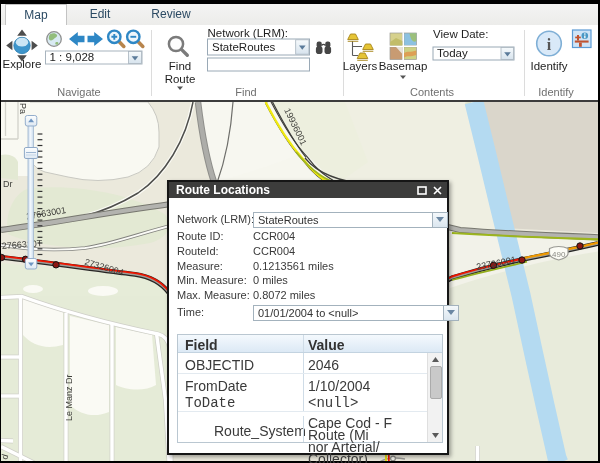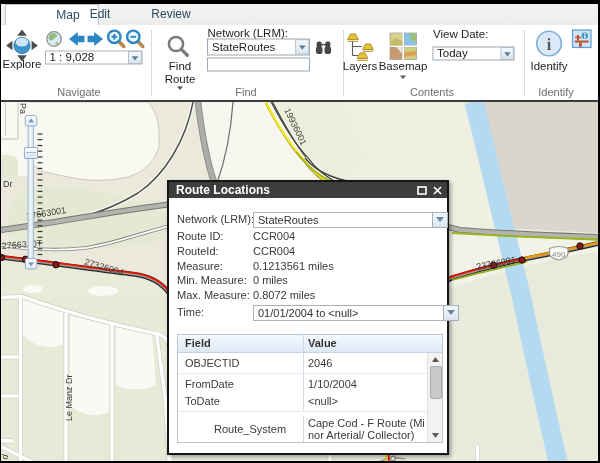--- a/index.html
+++ b/index.html
@@ -2,38 +2,38 @@
 <html><head>
 <meta charset="utf-8">
 <style>
 html,body{margin:0;padding:0;}
 body{width:600px;height:463px;overflow:hidden;font-family:"Liberation Sans",sans-serif;background:#fff;position:relative;}
 #app{position:absolute;left:0;top:0;width:600px;height:463px;background:#000;}
 #frame{position:absolute;left:1px;top:4px;width:597px;height:457px;background:#fff;}
 
 #tabs{position:absolute;left:0;top:0;width:597px;height:21px;background:linear-gradient(#f4f4f3,#ececea);border-bottom:1px solid #e8e8e6;}
 .tab{position:absolute;top:0;height:20px;line-height:20px;text-align:center;font-size:12px;color:#2b4a63;}
-.tab.active{background:#ffffff;border:1px solid #c3c3c3;border-bottom:none;height:21px;padding-left:32px;}
+.tab.active{background:#ffffff;border:1px solid #c3c3c3;border-bottom:none;height:21px;}
 
 #ribbon{position:absolute;left:0;top:21px;width:597px;height:75px;background:#ffffff;border-bottom:2px solid #3c3c3c;}
 .vsep{position:absolute;top:5px;height:66px;width:1px;background:#dcdcdc;}
 .glabel{position:absolute;font-size:11px;color:#6f6f6f;text-align:center;bottom:2px;}
 
 #map{position:absolute;left:0;top:98px;width:597px;height:359px;}
 
 #dlg{position:absolute;left:166px;top:176px;width:278px;height:271px;background:#fff;border:2px solid #161616;box-shadow:2px 2px 4px rgba(0,0,0,0.35);}
 #dlgtitle{position:absolute;left:0;top:0;width:100%;height:16px;background:#3d3d3c;color:#fff;font-size:12px;font-weight:bold;line-height:16px;padding-left:7px;box-sizing:border-box;}
 .dlbl{position:absolute;left:8px;font-size:11px;color:#3a3a3a;}
 .dval{position:absolute;left:84px;font-size:11px;color:#3a3a3a;}
 .combo{position:absolute;left:84px;width:193px;height:14px;background:#fff;border:1px solid #a3b2bd;font-size:11px;color:#333;}
 .combo .ct{position:absolute;left:4px;top:1px;}
 .cbtn{position:absolute;right:0;top:0;width:14px;height:14px;border-left:1px solid #a3b2bd;background:linear-gradient(#f4f8fb,#dbe6ef);}
 .cbtn svg{position:absolute;left:3px;top:4px;}
 
-#tbl{position:absolute;left:8px;top:152px;width:264px;height:107px;border:1px solid #bac7d1;font-size:11px;color:#3a3a3a;}
+#tbl{position:absolute;left:8px;top:152px;width:264px;height:107px;border:1px solid #bac7d1;font-size:14px;color:#3a3a3a;}
 #thead{position:absolute;left:0;top:0;width:100%;height:17px;background:linear-gradient(#f4f9fd,#dcE9f5);border-bottom:1px solid #c3d3e0;font-weight:bold;color:#333;}
 #thead .c1{position:absolute;left:7px;top:2px;}
 #thead .c2{position:absolute;left:130px;top:2px;}
 .tdiv{position:absolute;left:125px;top:0;width:1px;height:100%;background:#cfdce7;}
 .trow{position:absolute;left:0;width:249px;border-bottom:1px solid #e3eaf0;background:#fff;}
 .trow .c1{position:absolute;left:7px;top:4px;}
 .trow .c2{position:absolute;left:130px;top:4px;}
 #sbar{position:absolute;right:0;top:18px;width:15px;height:89px;background:#f2f2f2;border-left:1px solid #dfdfdf;box-sizing:border-box;}
 #sthumb{position:absolute;left:2px;top:13px;width:10px;height:31px;background:#c9c9c9;border:1px solid #ababab;border-radius:2px;}
 </style>
@@ -358,21 +358,21 @@
       <div class="trow" style="top:18px;height:20px;">
             <span class="c1">OBJECTID</span>
             <span class="c2">2046</span>
             <span class="tdiv"></span>
           </div>
       <div class="trow" style="top:39px;height:20px;">
             <span class="c1">FromDate</span>
             <span class="c2">1/10/2004</span>
             <span class="tdiv"></span>
           </div>
-      <div class="trow" style="top:56px;height:20px;">
+      <div class="trow" style="top:56px;height:20px;font-family:Liberation Mono, monospace;">
             <span class="c1">ToDate</span>
             <span class="c2">&lt;null&gt;</span>
             <span class="tdiv"></span>
           </div>
       <div class="trow" style="top:81px;height:26px;border-bottom:none;">
             <span class="c1" style="top:7px;padding-left:29px;">Route_System</span>
             <span class="c2" style="top:1px;line-height:12px;">Cape Cod - F Route (Mi<br>nor Arterial/ Collector)</span>
             <span class="tdiv"></span>
           </div>
       <div id="sbar">

